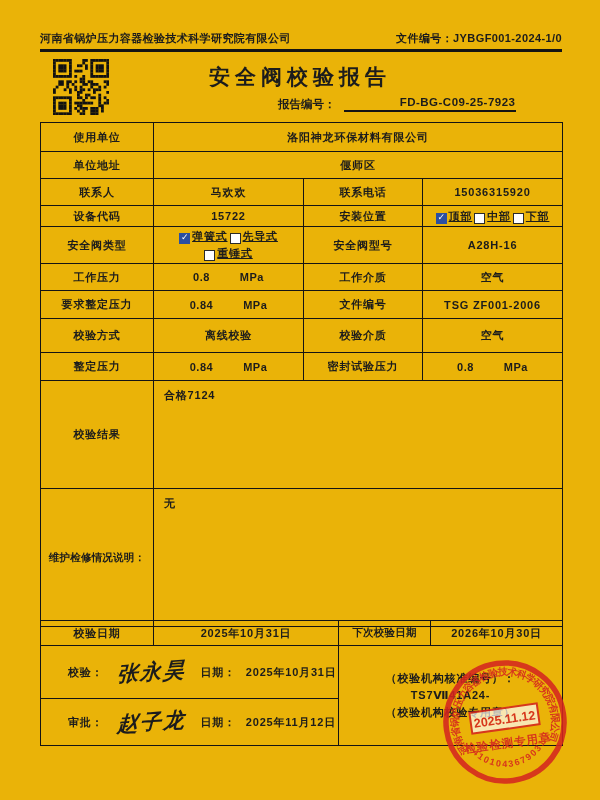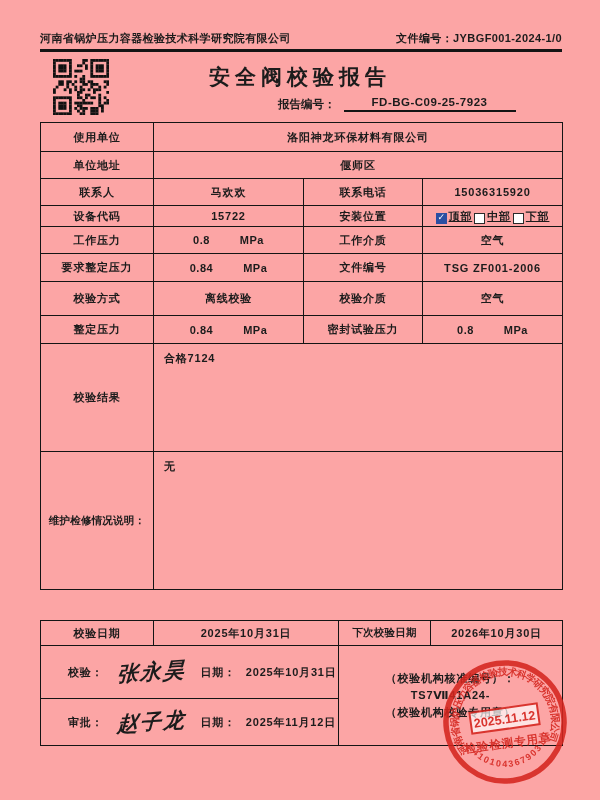--- a/index.html
+++ b/index.html
@@ -1,27 +1,27 @@
 <!DOCTYPE html>
 <html style="--stamp: #d5261f; --cbx: #2b4fa2;"><head>
 <meta charset="utf-8">
 <style>
   * { margin:0; padding:0; box-sizing:border-box; }
   html,body { background:#ffffff; }
   .page {
-    position:relative; width:600px; height:800px; background:#fca5a5;
+    position:relative; width:600px; height:800px; background:#eab308;
     font-family:"Liberation Sans","DejaVu Sans",sans-serif;
     color:#1c1c1c; font-weight:700; overflow:hidden;
   }
   .hdr { position:absolute; left:40px; top:31px; width:522px; display:flex; justify-content:space-between; font-size:11px; letter-spacing:.4px; }
   .hdr-rule { position:absolute; left:40px; top:49px; width:522px; height:2.5px; background:#141414; }
   .qr { position:absolute; left:53px; top:59px; }
   .title { position:absolute; left:0; top:63px; width:100%; text-align:center; font-size:21px; letter-spacing:5px; }
   .report-no { position:absolute; left:278px; top:96px; display:flex; align-items:flex-end; font-size:11.5px; }
-  .rn-val { display:inline-block; width:172px; text-align:center; border-bottom:2px solid #141414; padding-bottom:2px; margin-left:8px; letter-spacing:.5px; }
+  .rn-val { display:inline-block; width:172px; text-align:right; border-bottom:2px solid #141414; padding-bottom:2px; margin-left:8px; letter-spacing:.5px; }
 
   .doc-table { position:absolute; left:40px; border-collapse:collapse; table-layout:fixed; }
   .doc-table td { border:1.5px solid #141414; font-size:11px; text-align:center; vertical-align:middle; padding:2px 3px; letter-spacing:.8px; }
   #tableA { top:122px; width:522px; }
   #tableB { top:620px; width:522px; }
   #tableC { top:645px; width:522px; }
   td.top-left { vertical-align:top; text-align:left; padding:7px 10px; }
   .val-unit { display:flex; justify-content:center; align-items:center; gap:30px; letter-spacing:.5px; }
   .num { letter-spacing:.5px; }
 
@@ -301,20 +301,41 @@
                 <span class="cb"></span>
                 <span>中部</span>
               </span>
           <span class="cbitem">
                 <span class="cb"></span>
                 <span>下部</span>
               </span>
         </div>
       </td>
     </tr>
+    <tr style="height:28px">
+      <td>安全阀类型</td>
+      <td>
+        <div class="cbgroup">
+          <span class="cbitem">
+                <span class="cb checked"></span>
+                <span>弹簧式</span>
+              </span>
+          <span class="cbitem">
+                <span class="cb"></span>
+                <span>先导式</span>
+              </span>
+          <span class="cbitem">
+                <span class="cb"></span>
+                <span>重锤式</span>
+              </span>
+        </div>
+      </td>
+      <td>安全阀型号</td>
+      <td class="num">A28H-16</td>
+    </tr>
     <tr style="height:27px">
       <td>工作压力</td>
       <td>
         <div class="val-unit">
               <span>0.8</span>
               <span>MPa</span>
             </div>
       </td>
       <td>工作介质</td>
       <td>空气</td>

